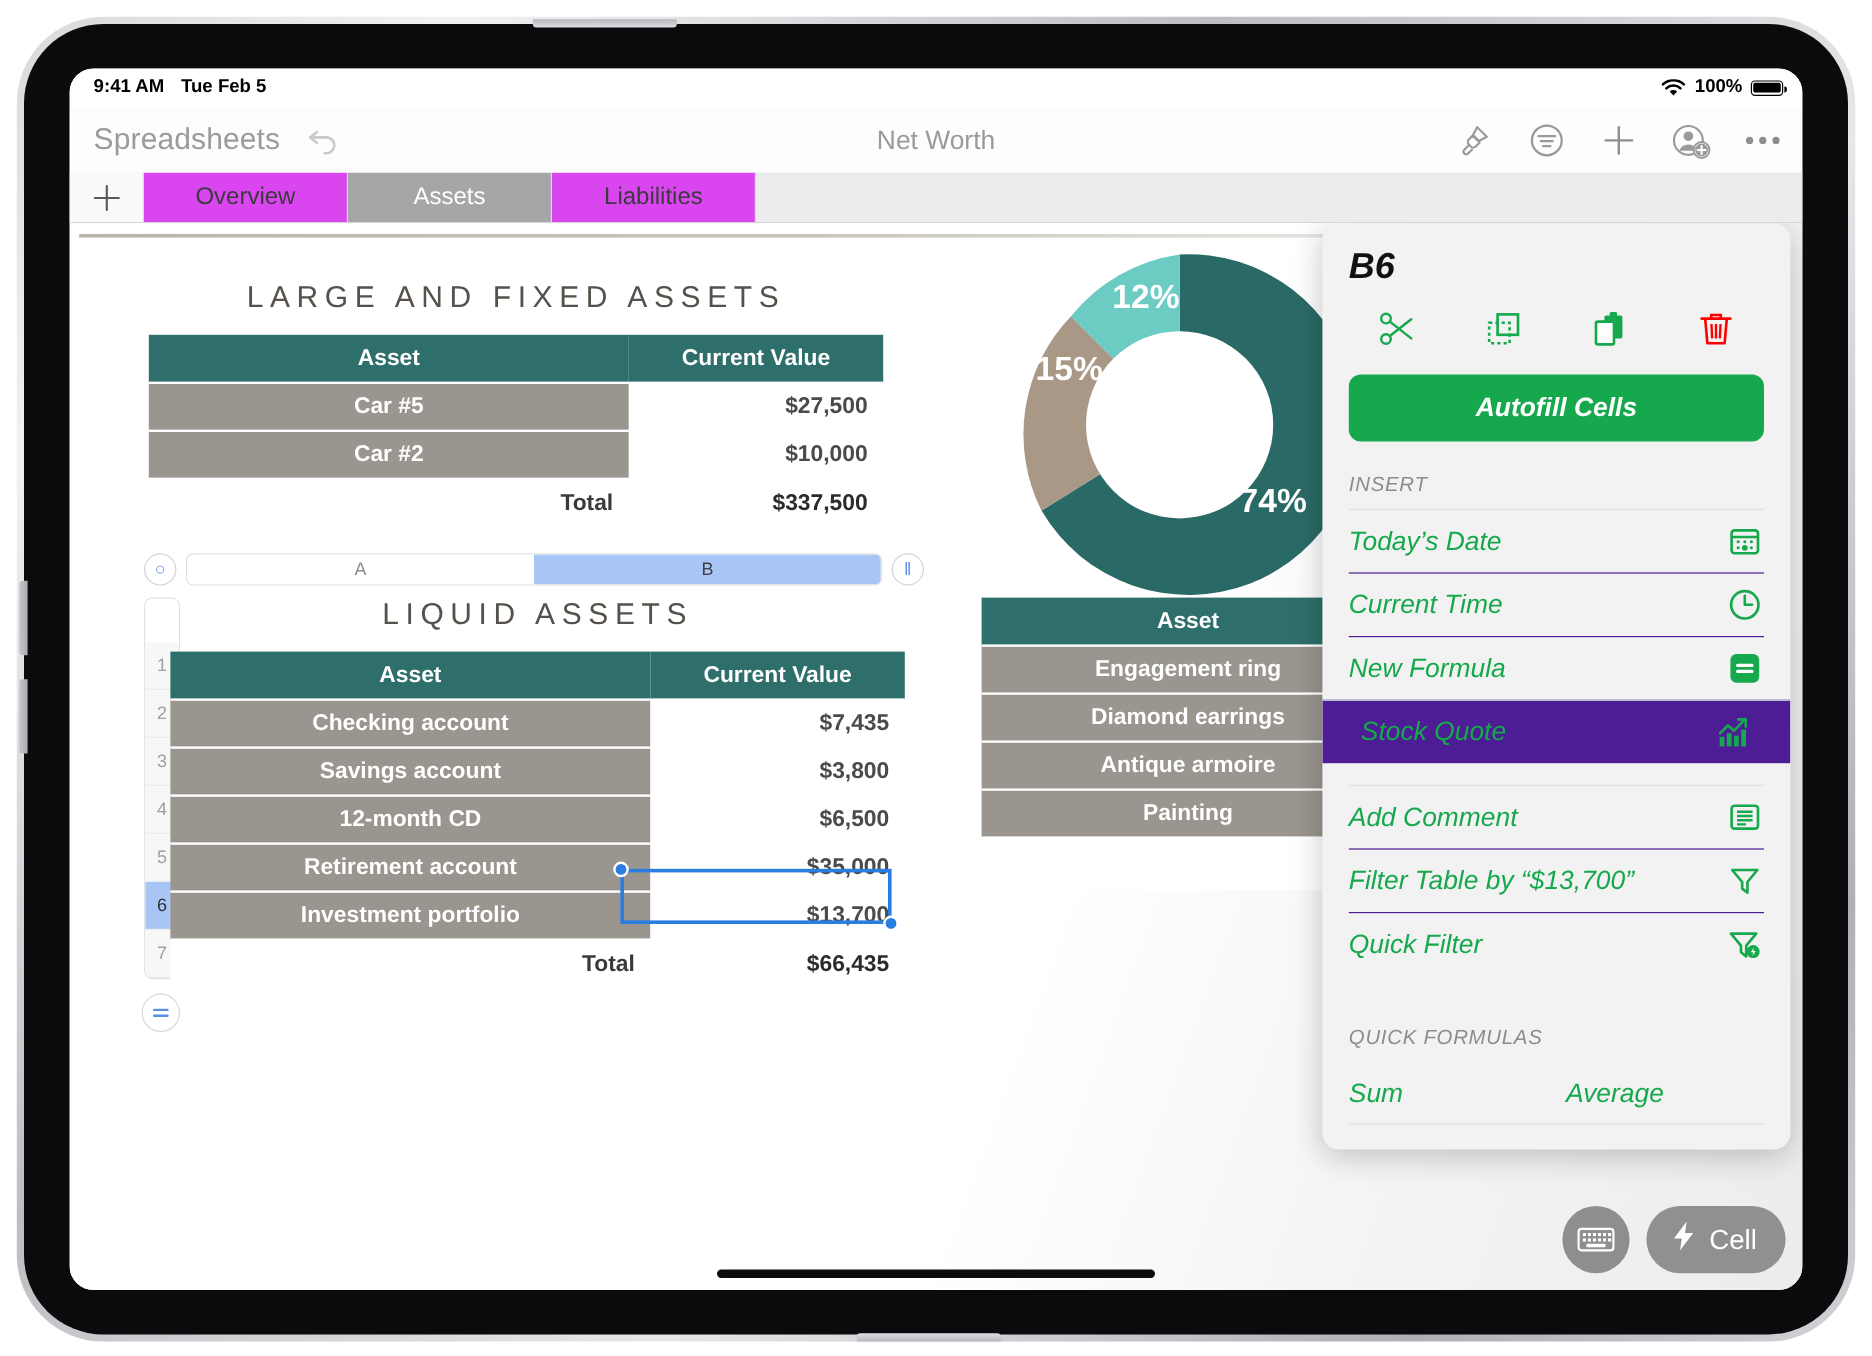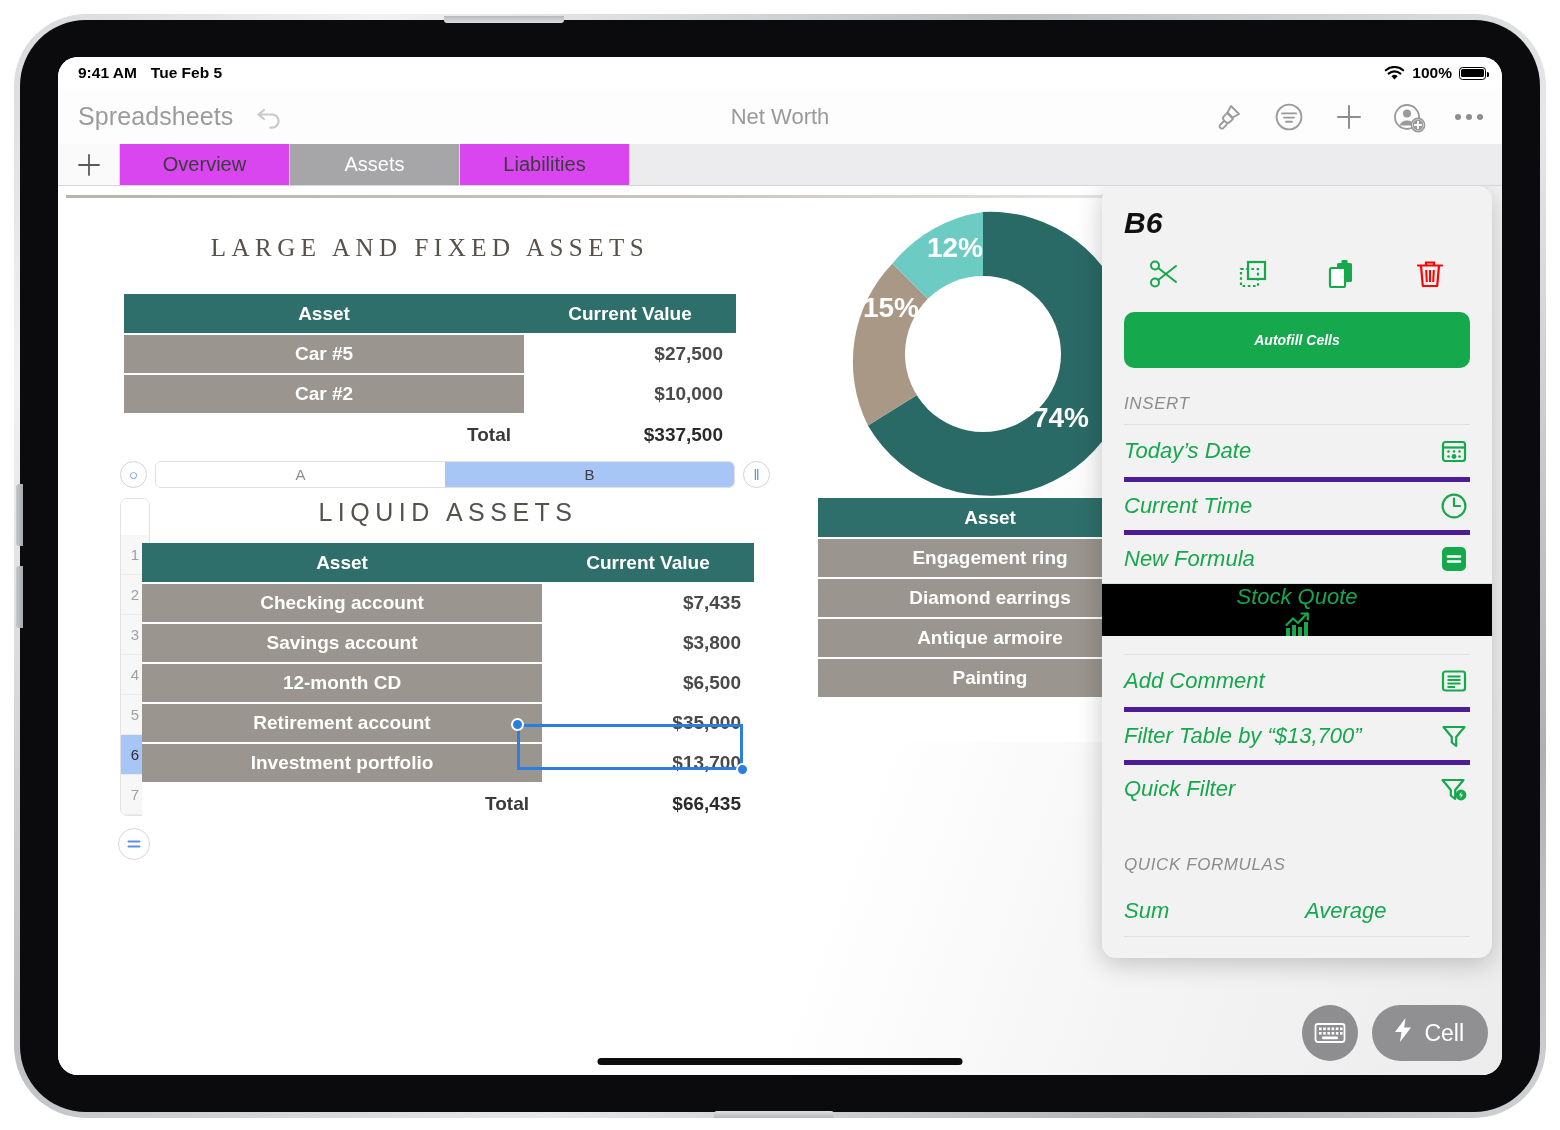--- a/index.html
+++ b/index.html
@@ -131,21 +131,21 @@
     border-bottom: 2px solid #ffffff;
   }
   th.hdr { background:#2e6f6b; color:#ffffff; text-align:center; font-size:19px; }
   td.label { background:#9a958e; color:#ffffff; text-align:center; }
   td.value { background:#ffffff; color:#4a4a4a; text-align:right; border-bottom:2px solid #f2f1ef; }
   tr.total td.label-total { background:#ffffff; color:#3a3a3a; text-align:right; border-bottom:none; }
   tr.total td.value-total { background:#ffffff; color:#2b2b2b; text-align:right; border-bottom:none; }
 
   
   #table-large { position:absolute; left:66px; top:48px; width:612px; }
-  #table-large .t-title { margin-bottom: 32px; font-family: Liberation Serif, serif; }
+  #table-large .t-title { margin-bottom: 16px; }
   #table-large table { width: 612px; }
 
   
   #col-bar {
     position:absolute; left:62px; top:273px; width:650px; height:30px;
     display:flex; align-items:center; gap:0;
   }
   .handle-round {
     width: 27px; height: 27px; border-radius: 50%;
     border: 1.4px solid #d3d3d5; background:#ffffff;
@@ -225,34 +225,34 @@
   }
   #pop-ref { font-size: 30px; font-weight: bold; color:#111; margin: 20px 0 0 22px; }
   #pop-icons {
     display:flex; justify-content:space-around; align-items:center;
     height: 60px; margin-top: 4px; padding: 0 18px;
   }
   #pop-icons > div { width: 46px; height: 46px; display:flex; align-items:center; justify-content:center; }
   #autofill-btn {
     margin: 8px 22px 0 22px; height: 56px; border-radius: 10px;
     background: #16a84c; color:#fff; display:flex; align-items:center; justify-content:center;
-    font-size: 14px; font-weight: bold;
+    font-size: 22px; font-weight: bold;
   }
   .pop-section-label {
     font-size: 17px; color:#8c8c8e; letter-spacing:.6px;
     margin: 26px 0 10px 22px;
   }
   .pop-row {
     height: 53px; margin: 0 22px; display:flex; align-items:center;
-    justify-content:space-between; border-top: 5px solid #4c1d95;
+    justify-content:space-between; border-top: 1px solid #4c1d95;
     color:#16a84c; font-size: 22px;
   }
   .pop-row.first { border-top: 1px solid #e0e0e0; }
   .pop-row.highlight {
-    background:#000000; margin:0; padding: 0 32px; border-top:1px solid #cfe8da;flex-direction:column;
+    background:#4c1d95; margin:0; padding: 0 32px; border-top:1px solid #cfe8da;
   }
   .pop-row .pr-icon { width: 32px; height: 32px; display:flex; align-items:center; justify-content:center; }
   #quick-formulas-row {
     display:flex; margin: 0 22px; color:#16a84c; font-size: 22px;
   }
   #quick-formulas-row > div {
     flex:1; height: 52px; display:flex; align-items:center;
     border-bottom:1px solid #e0e0e0;
   }
   #qf-sum { border-right: 0; }

